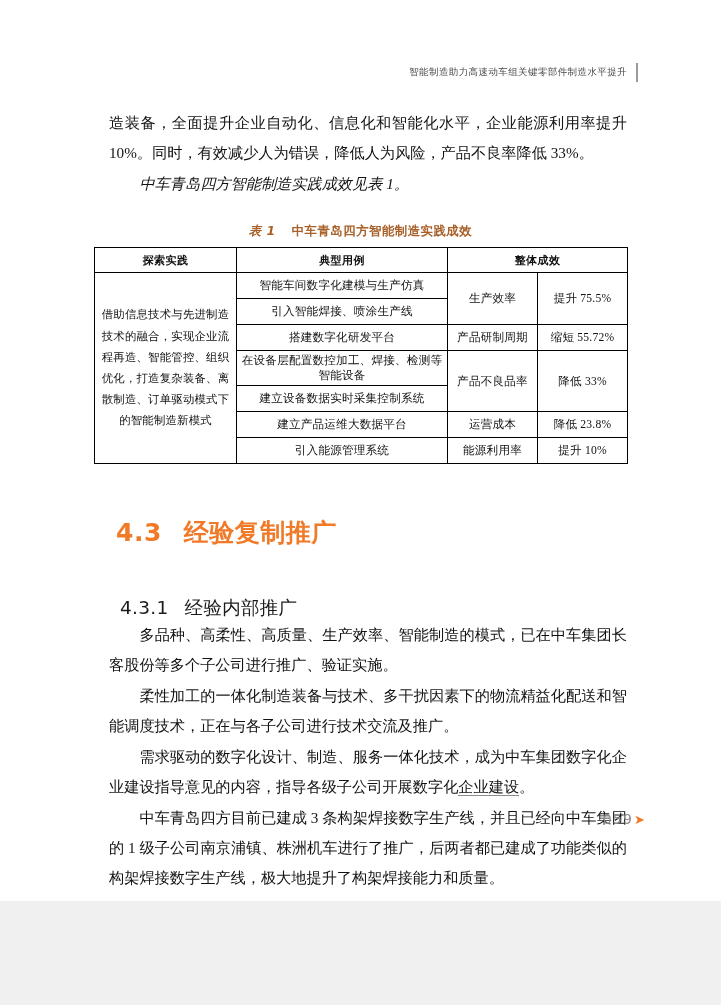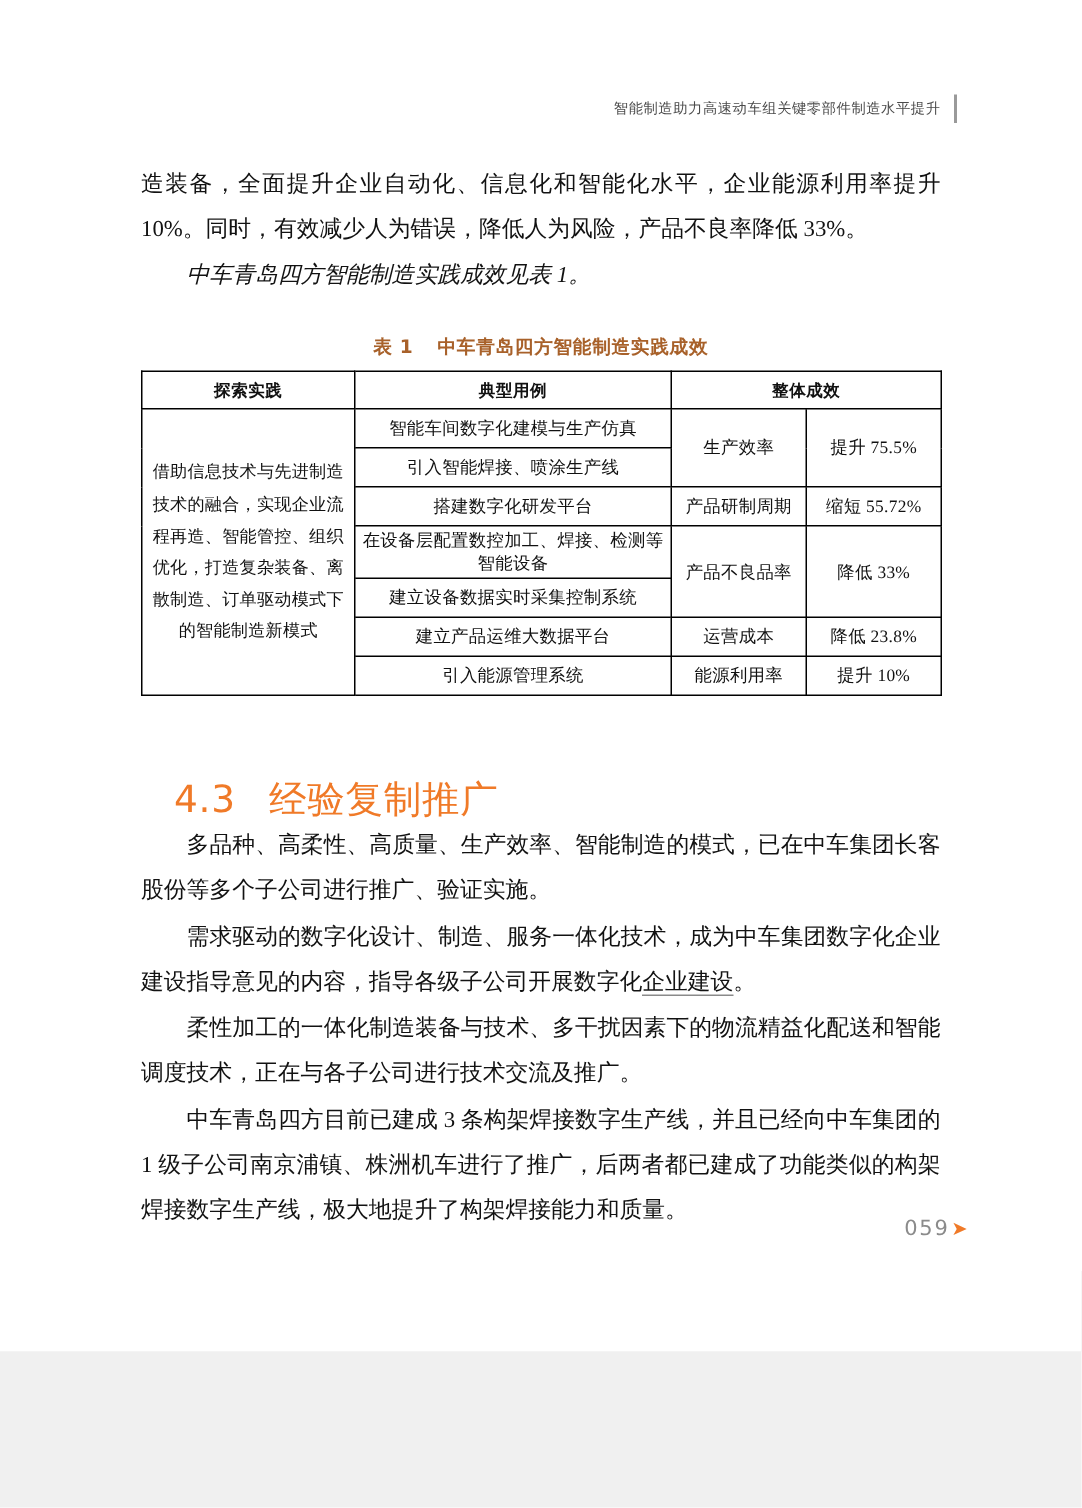--- a/index.html
+++ b/index.html
@@ -41,41 +41,41 @@
   }
 
   
   .content {
     position: absolute;
     left: 94px;
     top: 108px;
     width: 533px;
   }
   p.para {
-    margin: 0 0 1px 0;
+    margin: 0 0 1px 15px;
     font-size: 15.2px;
     line-height: 30px;
     text-align: justify;
     text-justify: inter-ideograph;
     color: #121212;
   }
   p.indent { text-indent: 2em; }
   .u-mark { border-bottom: 1px solid #8a8a8a; }
 
   
   .tbl-caption {
     margin: 24px 0 7px 0;
     text-align: center;
     font-family: "DejaVu Sans", "Liberation Sans", sans-serif;
     font-weight: bold;
     font-size: 12.4px;
     color: #a8612a;
     letter-spacing: 0.5px;
   }
-  .tbl-caption .cap-num { margin-right: 16px; }
+  .tbl-caption .cap-num { margin-right: 16px; font-style: italic; }
 
   
   table.data {
     width: 533px;
     border-collapse: collapse;
     table-layout: fixed;
     font-size: 11.6px;
     color: #111;
   }
   table.data td, table.data th {
@@ -102,21 +102,21 @@
   }
   td.c2 { height: 21px; letter-spacing: 0.2px; }
   td.c3 { letter-spacing: 0.2px; }
   td.c4 { letter-spacing: 0.2px; }
   table.data tbody tr { height: 21px; }
 
   
   h2.h-sec {
     margin: 52px 0 0 22px;
     font-family: "DejaVu Sans", "Liberation Sans", sans-serif;
-    font-weight: normal;
+    font-weight: bold;
     font-size: 25px;
     color: #f07a28;
     letter-spacing: 0.5px;
   }
   h2.h-sec .num { margin-right: 22px; }
   h3.h-sub {
     margin: 46px 0 0 26px;
     font-family: "DejaVu Sans", "Liberation Sans", sans-serif;
     font-weight: normal;
     font-size: 18.5px;
@@ -217,26 +217,29 @@
           <td class="c3">能源利用率</td>
           <td class="c4">提升 10%</td>
         </tr>
       </tbody>
     </table>
 
     <h2 class="h-sec" style="color: rgb(240, 122, 40);">
       <span class="num">4.3</span><span>经验复制推广</span>
     </h2>
 
+    <h3 class="h-sub">
+      <span class="num">4.3.1</span><span>经验内部推广</span>
+    </h3>
 
     <p class="para indent after-heading">多品种、高柔性、高质量、生产效率、智能制造的模式，已在中车集团长客股份等多个子公司进行推广、验证实施。</p>
 
+    <p class="para indent">柔性加工的一体化制造装备与技术、多干扰因素下的物流精益化配送和智能调度技术，正在与各子公司进行技术交流及推广。</p>
+
     <p class="para indent"><span>需求驱动的数字化设计、制造、服务一体化技术，成为中车集团数字化企业建设指导意见的内容，指导各级子公司开展数字化</span><span class="u-mark">企业建设</span><span>。</span></p>
-
-    <p class="para indent">柔性加工的一体化制造装备与技术、多干扰因素下的物流精益化配送和智能调度技术，正在与各子公司进行技术交流及推广。</p>
 
     <p class="para indent">中车青岛四方目前已建成 3 条构架焊接数字生产线，并且已经向中车集团的 1 级子公司南京浦镇、株洲机车进行了推广，后两者都已建成了功能类似的构架焊接数字生产线，极大地提升了构架焊接能力和质量。</p>
 
   </div>
 
   <div class="pagenum">
     <span class="pagenum-text">059</span>
     <span class="pagenum-arrow">➤</span>
   </div>
 

